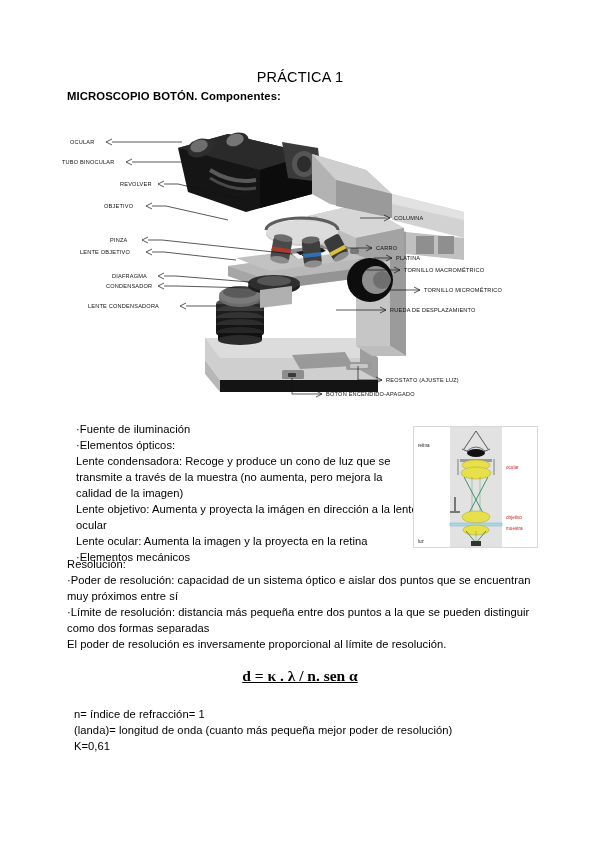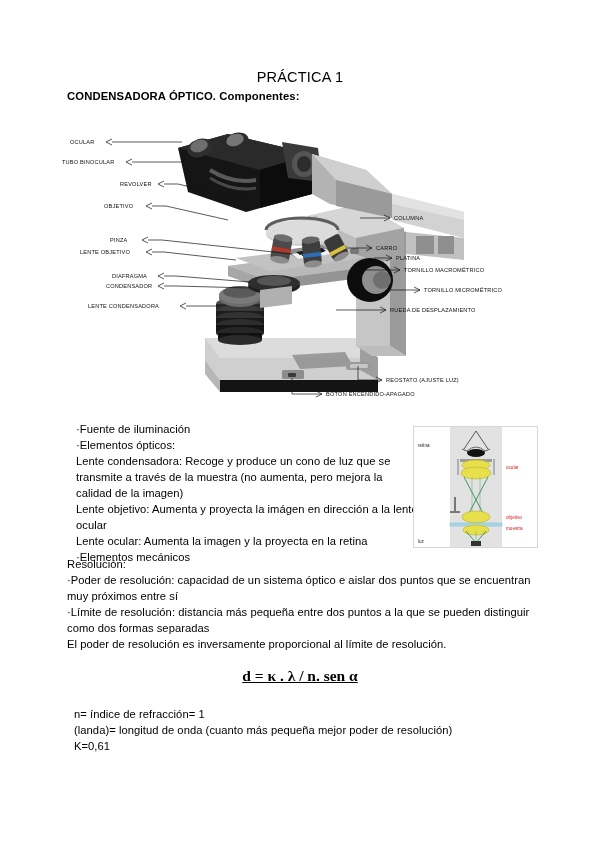--- a/index.html
+++ b/index.html
@@ -84,21 +84,21 @@
     overflow: hidden;
   }
   .raydiagram svg { display:block; }
 </style>
 </head>
 <body>
 
 <div class="page">
 
   <div class="doc-title">PRÁCTICA 1</div>
-  <div class="subtitle">CONDENSADORA ÓPTICO. Componentes:</div>
+  <div class="subtitle">MICROSCOPIO BOTÓN. Componentes:</div>
 
   <div class="figure">
     <svg width="480" height="300" viewBox="0 0 480 300" xmlns="http://www.w3.org/2000/svg">
       <defs>
         <style>
           .lbl { font-family:"Liberation Sans", sans-serif; font-size:5.6px; fill:#111; letter-spacing:.2px;}
           .ldr { stroke:#111; stroke-width:.7; fill:none; }
         </style>
       </defs>
 

